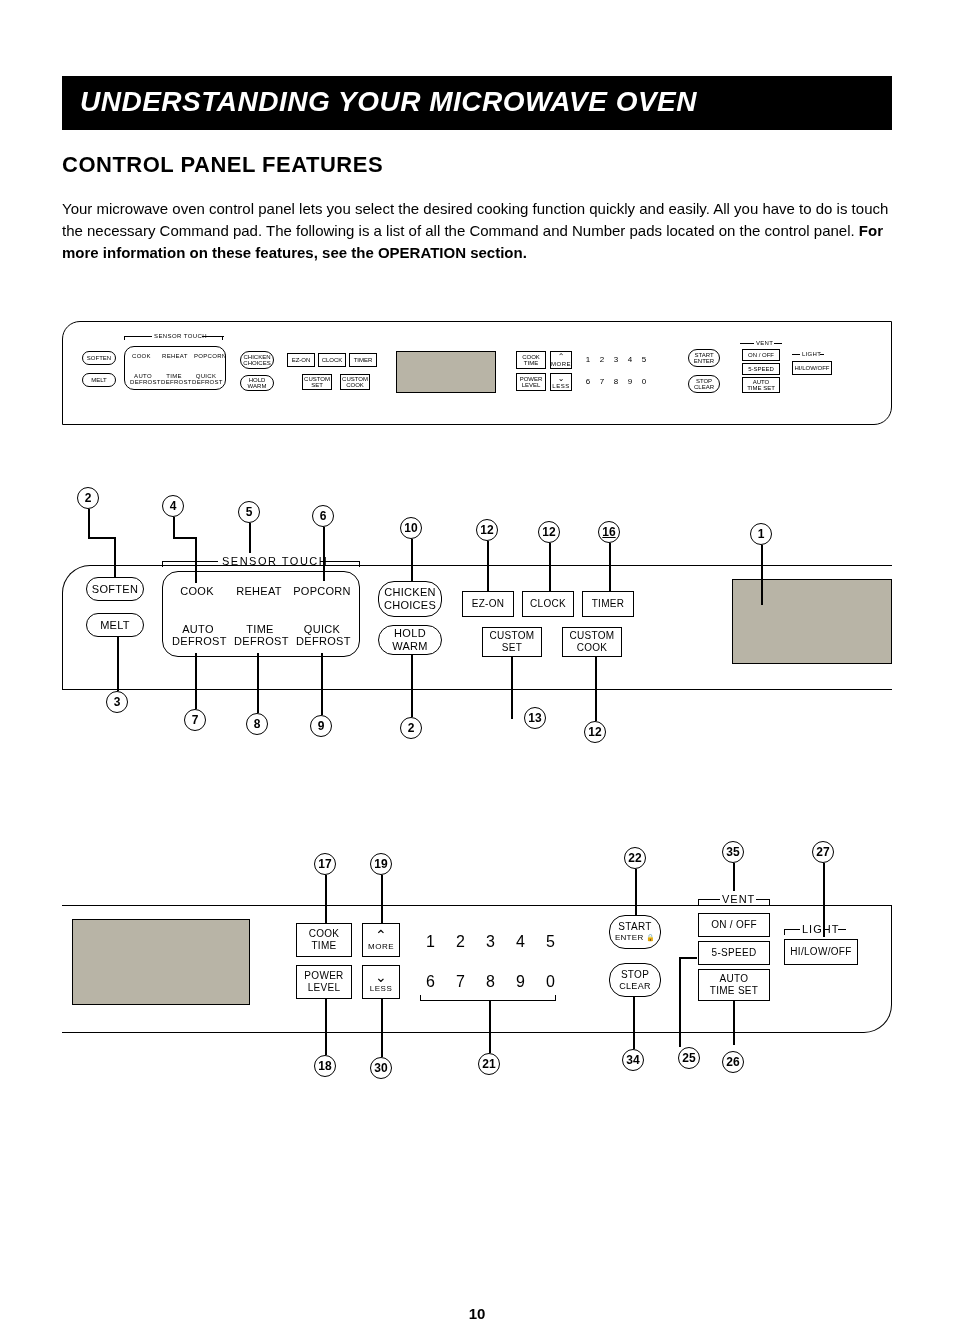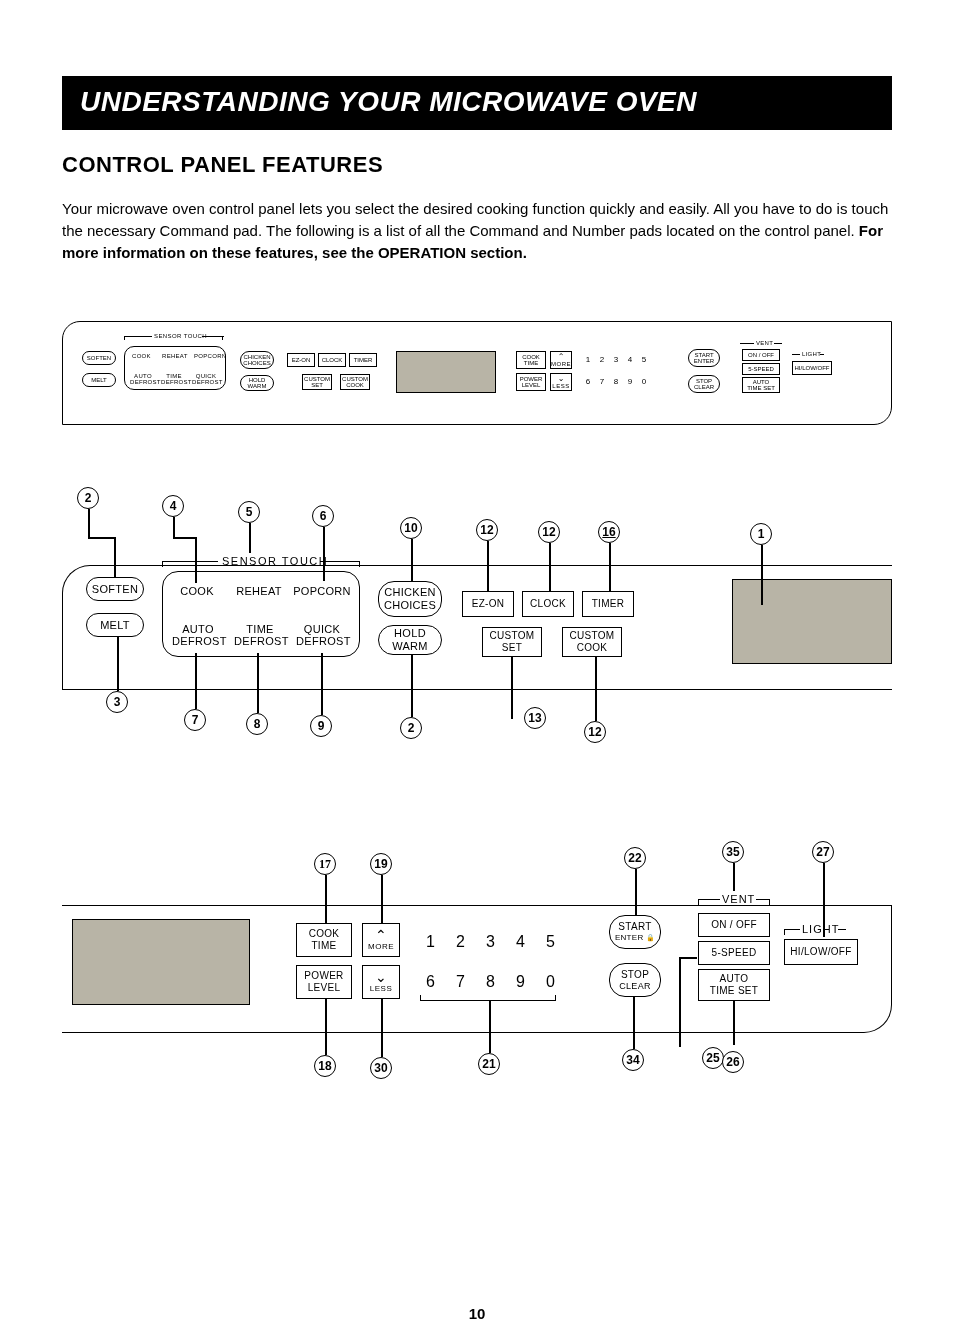--- a/index.html
+++ b/index.html
@@ -309,21 +309,21 @@
         <span>AUTO</span>
         <span>TIME SET</span>
       </div>
 
     <span style="position:absolute;left:740px;top:78px;font-size:11px;letter-spacing:1px;">LIGHT</span>
     <div style="position:absolute;left:722px;top:84px;width:16px;border-top:1.5px solid #000;"></div>
     <div style="position:absolute;left:776px;top:84px;width:8px;border-top:1.5px solid #000;"></div>
     <div style="position:absolute;left:722px;top:84px;height:6px;border-left:1.5px solid #000;"></div>
     <div class="d-btn-rect" style="left:722px;top:94px;width:74px;height:26px;">HI/LOW/OFF</div>
 
-    <div class="callout-num" style="left:252px;top:8px;font-family:Liberation Serif, serif;">17</div>
+    <div class="callout-num" style="left:252px;top:8px;">17</div>
     <div class="callout-line" style="left:263px;top:30px;width:1.5px;height:48px;"></div>
 
     <div class="callout-num" style="left:308px;top:8px;">19</div>
     <div class="callout-line" style="left:319px;top:30px;width:1.5px;height:48px;"></div>
 
     <div class="callout-num" style="left:562px;top:2px;">22</div>
     <div class="callout-line" style="left:573px;top:24px;width:1.5px;height:46px;"></div>
 
     <div class="callout-num" style="left:660px;top:-4px;">35</div>
     <div class="callout-line" style="left:671px;top:18px;width:1.5px;height:28px;"></div>
@@ -336,21 +336,21 @@
 
     <div class="callout-num" style="left:308px;top:212px;">30</div>
     <div class="callout-line" style="left:319px;top:154px;width:1.5px;height:58px;"></div>
 
     <div class="callout-num" style="left:416px;top:208px;">21</div>
     <div class="callout-line" style="left:427px;top:156px;width:1.5px;height:52px;"></div>
 
     <div class="callout-num" style="left:560px;top:204px;">34</div>
     <div class="callout-line" style="left:571px;top:152px;width:1.5px;height:52px;"></div>
 
-    <div class="callout-num" style="left:640px;top:202px;text-align:center;">25</div>
+    <div class="callout-num" style="left:616px;top:202px;text-align:center;">25</div>
     <div class="callout-line" style="left:617px;top:112px;width:1.5px;height:90px;"></div>
     <div class="callout-line" style="left:617px;top:112px;width:18px;height:1.5px;"></div>
 
     <div class="callout-num" style="left:660px;top:206px;">26</div>
     <div class="callout-line" style="left:671px;top:156px;width:1.5px;height:44px;"></div>
   </div>
 
 </div>
 
 <div class="pageno">10</div>

